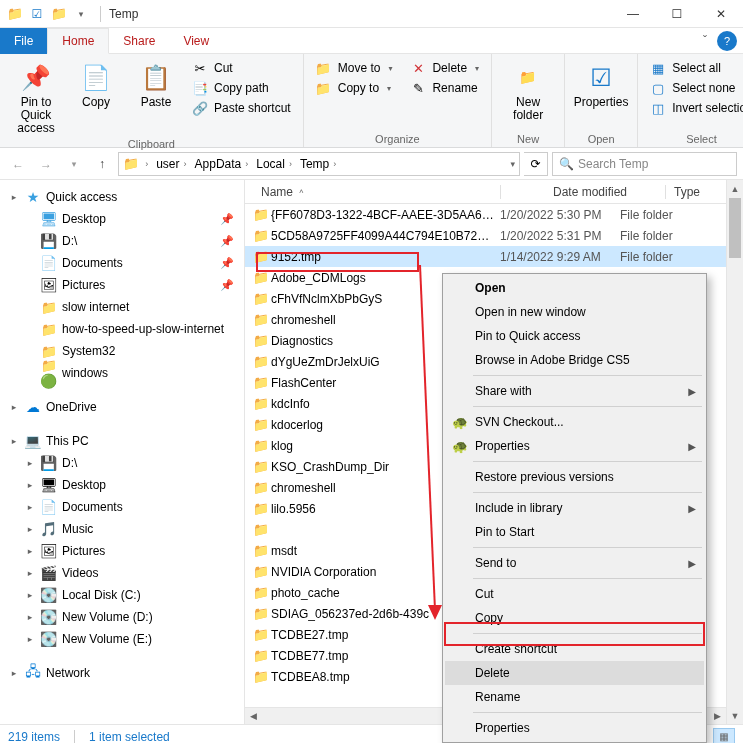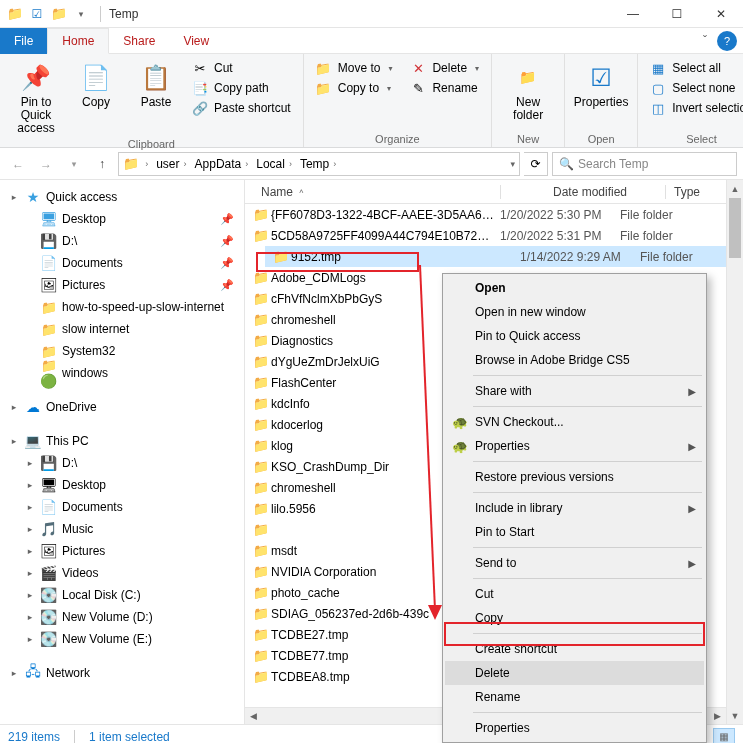--- a/index.html
+++ b/index.html
@@ -62,21 +62,21 @@
 .colheaders .col.date { width:120px;margin-left:44px; }
 .colheaders .col.type { flex:1; }
 .colheaders .sort { font-size:8px; color:#666; }
 
 .filelist { flex:1; overflow:hidden; position:relative;}
 .row { display:flex; align-items:center; height:21px; padding-left:6px;}
 .row .ico { width:20px; text-align:center; color:#ffc83d;}
 .row .name { width:229px; white-space:nowrap; overflow:hidden; text-overflow:ellipsis; padding-right:4px;}
 .row .date { width:120px; color:#555; white-space:nowrap;}
 .row .type { color:#555; }
-.row.selected { background:#cce8ff;margin-left:20px; }
+.row.selected { background:#cce8ff; }
 
 .scrollbar-v { position:absolute; right:0; top:0; bottom:0; width:17px; background:#f0f0f0; border-left:1px solid #e5e5e5;}
 .scrollbar-v .thumb { position:absolute; left:2px; right:2px; top:18px; height:60px; background:#c0c0c0;}
 .scrollbar-v .arr { position:absolute; left:0; right:0; height:17px; display:flex; align-items:center; justify-content:center; font-size:9px; color:#666;}
 .scrollbar-h { position:absolute; left:0; right:17px; bottom:0; height:17px; background:#f0f0f0; border-top:1px solid #e5e5e5;}
 .scrollbar-h .arr { position:absolute; top:0; bottom:0; width:17px; display:flex; align-items:center; justify-content:center; font-size:9px; color:#666;}
 
 
 .statusbar { height:24px; border-top:1px solid #e5e5e5; display:flex; align-items:center; padding:0 8px; gap:14px; color:#1979ca;}
 .statusbar .sp { flex:1; }
@@ -296,27 +296,27 @@
         </div>
         <div class="item depth1">
           <span class="exp"></span>
           <span class="ico">🖼</span>
           <span>Pictures</span>
           <span class="pin">📌</span>
         </div>
         <div class="item depth1">
           <span class="exp"></span>
           <span class="ico folder-ico-sm"></span>
+          <span>slow internet</span>
+          <span class="pin"></span>
+        </div>
+        <div class="item depth1">
+          <span class="exp"></span>
+          <span class="ico folder-ico-sm"></span>
           <span>how-to-speed-up-slow-internet</span>
-          <span class="pin"></span>
-        </div>
-        <div class="item depth1">
-          <span class="exp"></span>
-          <span class="ico folder-ico-sm"></span>
-          <span>slow internet</span>
           <span class="pin"></span>
         </div>
         <div class="item depth1">
           <span class="exp"></span>
           <span class="ico folder-ico-sm"></span>
           <span>System32</span>
           <span class="pin"></span>
         </div>
         <div class="item depth1">
           <span class="exp"></span>

